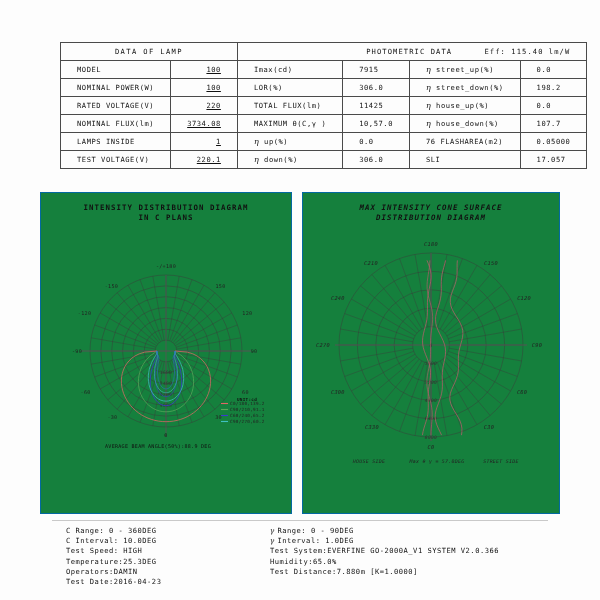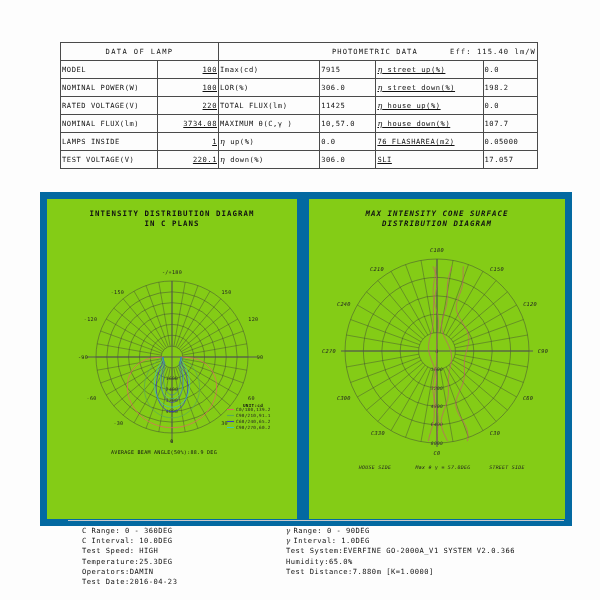--- a/index.html
+++ b/index.html
@@ -14,53 +14,53 @@
   .page{
     position:absolute;left:0;top:0;width:600px;height:600px;
     background:#fdfdfd;
   }
   
   .tbl-wrap{position:absolute;left:60px;top:42px;width:478px;}
   table.data{border-collapse:collapse;width:100%;
     font-size:7.1px;letter-spacing:.55px;}
   table.data td{
     border:1px solid #4a4a4a;
-    padding:2px 1px;
+    padding:2px 16px;
     height:13px;
     white-space:nowrap;
     background:#fdfdfd;
   }
   td.hdr{text-align:center;letter-spacing:1.4px;}
   td.hdr2{text-align:right;letter-spacing:1.1px;padding-left:26px;}
   .c1{width:96px;}
   .c2{width:62px;text-align:left;text-decoration:underline;}
   .c2r{text-align:right;padding-right:14px;}
   .c3{width:102px;}
   .c4{width:56px;}
-  .c5{width:108px;text-decoration:underline;}
+  .c5{width:108px;}
   .c6{width:54px;}
   .eta{font-family:"DejaVu Serif","Liberation Serif",serif;font-style:italic;font-size:8px;}
   
   .panel{
     position:absolute;
-    border:7px solid #0369a1;
-    background:#84cc16;
+    border:1px solid #0369a1;
+    background:#15803d;
   }
   #panel-left{left:40px;top:192px;width:250px;height:320px;}
   #panel-right{left:302px;top:192px;width:256px;height:320px;font-style:italic;}
   .ptitle{
     position:absolute;left:0;right:0;top:10px;
     text-align:center;
     font-size:7.4px;font-weight:bold;letter-spacing:1.05px;
     line-height:10px;
   }
   .svgbox{position:absolute;left:0;top:0;width:100%;height:100%;}
   
   #info{
-    position:absolute;left:68px;top:520px;width:496px;height:68px;
+    position:absolute;left:52px;top:520px;width:496px;height:68px;
   }
   .infocol{position:absolute;top:0;font-size:7.1px;line-height:10.2px;letter-spacing:.5px;white-space:nowrap;}
   #info-left{left:14px;}
   #info-right{left:218px;}
   .gam{font-family:"DejaVu Serif","Liberation Serif",serif;font-style:italic;}
   .hr{position:absolute;left:0;width:496px;height:1px;background:#c9c9c9;}
 </style>
 </head>
 <body>
 

